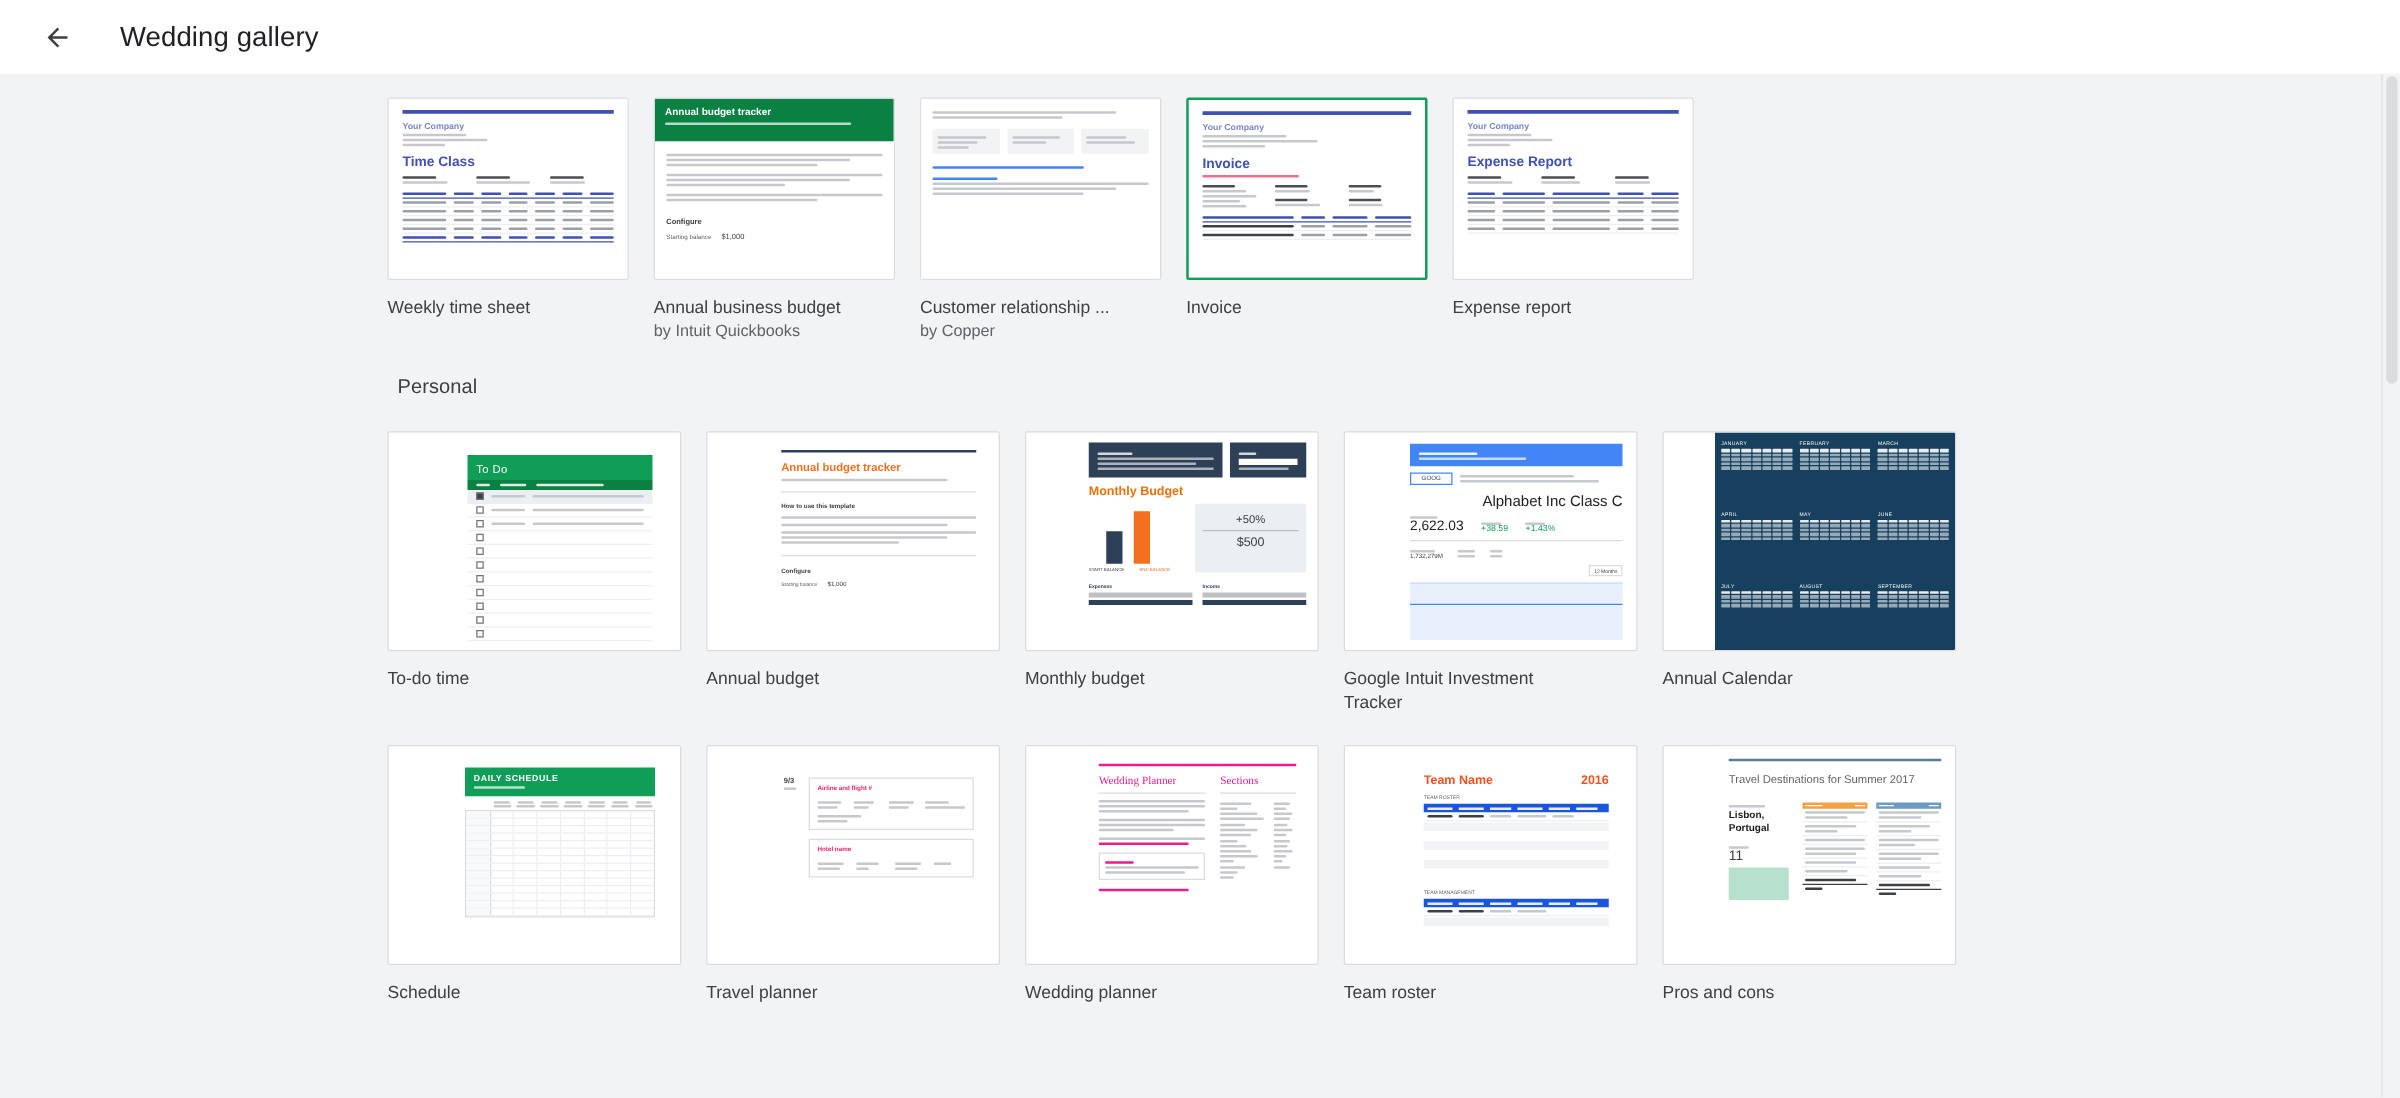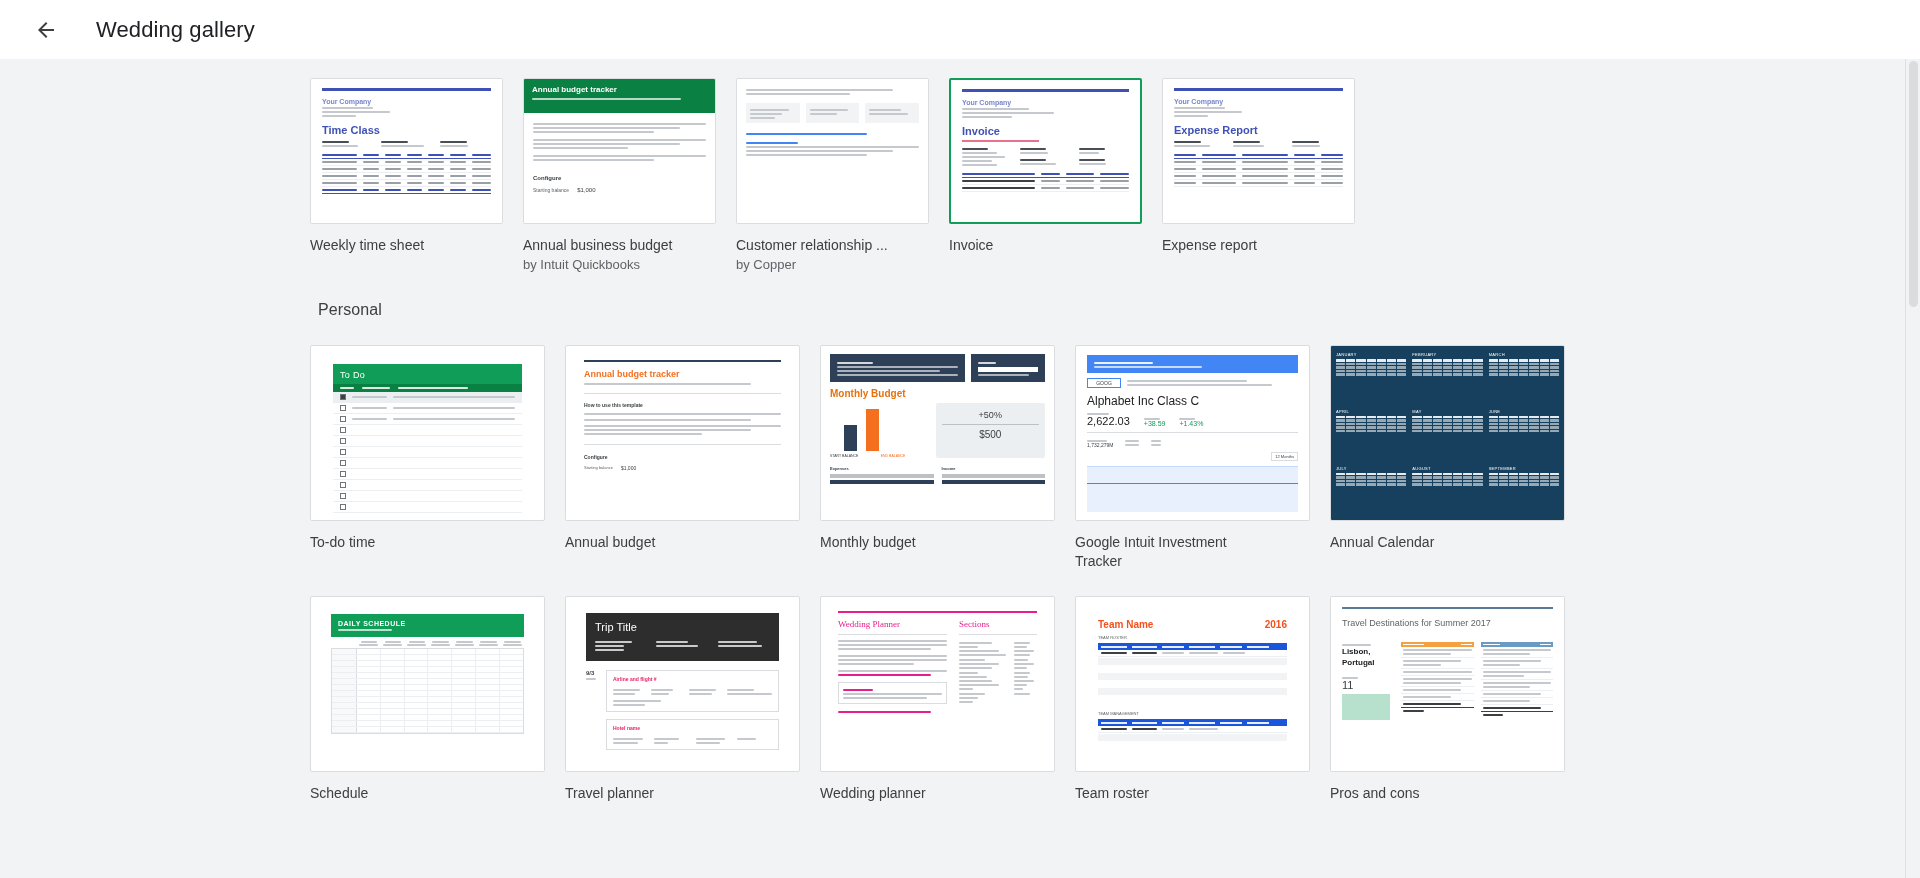--- a/index.html
+++ b/index.html
@@ -79,20 +79,21 @@
     border: 2px solid #0f9d58;
   }
   .personal .card { width: 255px; }
   .personal .thumb-wrap {
     width: 235px; height: 176px;
     background: #fff;
     border: 1px solid #dadce0;
     border-radius: 2px;
     overflow: hidden;
     position: relative;
+    padding-left: 41px;
   }
 
   .card-label {
     font-size: 14px;
     color: #3c4043;
     margin-top: 12px;
     line-height: 19px;
     max-width: 180px;
   }
   .personal .card-label { max-width: 200px; }
@@ -147,21 +148,21 @@
   .bars { display:flex; align-items:flex-end; gap:9px; height:44px; margin:4px 0 0 14px; }
   .bar { width:13px; }
   .bar.b1 { background:#2e4057; height:26px; }
   .bar.b2 { background:#f4701f; height:42px; }
   .kpi { background:#eceff1; border-radius:2px; padding:7px 6px; text-align:center; }
   .kpi .k1 { font-size:9px; color:#3c4043; }
   .kpi .k2 { font-size:10px; color:#3c4043; margin-top:4px; }
 
   
   .fin-bar { background:#4285f4; color:#fff; padding:5px 7px; font-size:5px; }
-  .fin-title { font-size:12px; color:#202124; margin:6px 0 3px; }
+  .fin-title { font-size:12px; color:#202124; margin:6px 0 3px;text-align:right; }
   .fin-price { font-size:11px; color:#202124; }
   .fin-chg { font-size:7px; color:#0f9d58; }
   .fin-chart { background:#e8f0fe; border-top:1px solid #c6dafc; height:46px; margin-top:5px; position:relative; }
   .fin-chart .line { position:absolute; left:0; right:0; top:16px; height:1px; background:#4285f4; }
 
   
   .cal { background:#17405e; width:100%; height:100%; padding:6px 5px; display:grid;
          grid-template-columns:repeat(3,1fr); gap:5px 6px; }
   .cal-m { color:#fff; }
   .cal-m .mn { font-size:4px; letter-spacing:.3px; margin-bottom:2px; }
@@ -1206,38 +1207,20 @@
                 </div>
             </div>
           </div>
         </div>
         <div class="card-label">Schedule</div>
       </div>
 
       <div class="card">
         <div class="thumb-wrap">
           <div style="padding:16px 20px 0">
-            <div class="trip-head">
-              <div class="trip-t">Trip Title</div>
-              <div class="mono-row">
-                <div>
-                    <div class="mono" style="width:70%"></div>
-                    <div class="mono" style="width:55%"></div>
-                    <div class="mono" style="width:55%"></div>
-                  </div>
-                <div>
-                    <div class="mono" style="width:60%"></div>
-                    <div class="mono" style="width:80%"></div>
-                  </div>
-                <div>
-                    <div class="mono" style="width:75%"></div>
-                    <div class="mono" style="width:85%"></div>
-                  </div>
-              </div>
-            </div>
             <div style="display:flex;gap:6px;margin-top:9px">
               <div style="width:14px">
                 <div style="font-size:6px;color:#3c4043;font-weight:bold">9/3</div>
                 <div class="tiny t70"></div>
               </div>
               <div style="flex:1;border:1px solid #dadce0;padding:5px 6px">
                 <div style="font-size:5px;color:#e91e63;font-weight:bold">Airline and flight #</div>
                 <div style="display:flex;gap:6px;margin-top:5px">
                   <div style="flex:1">
                       <div class="tiny t85"></div>

